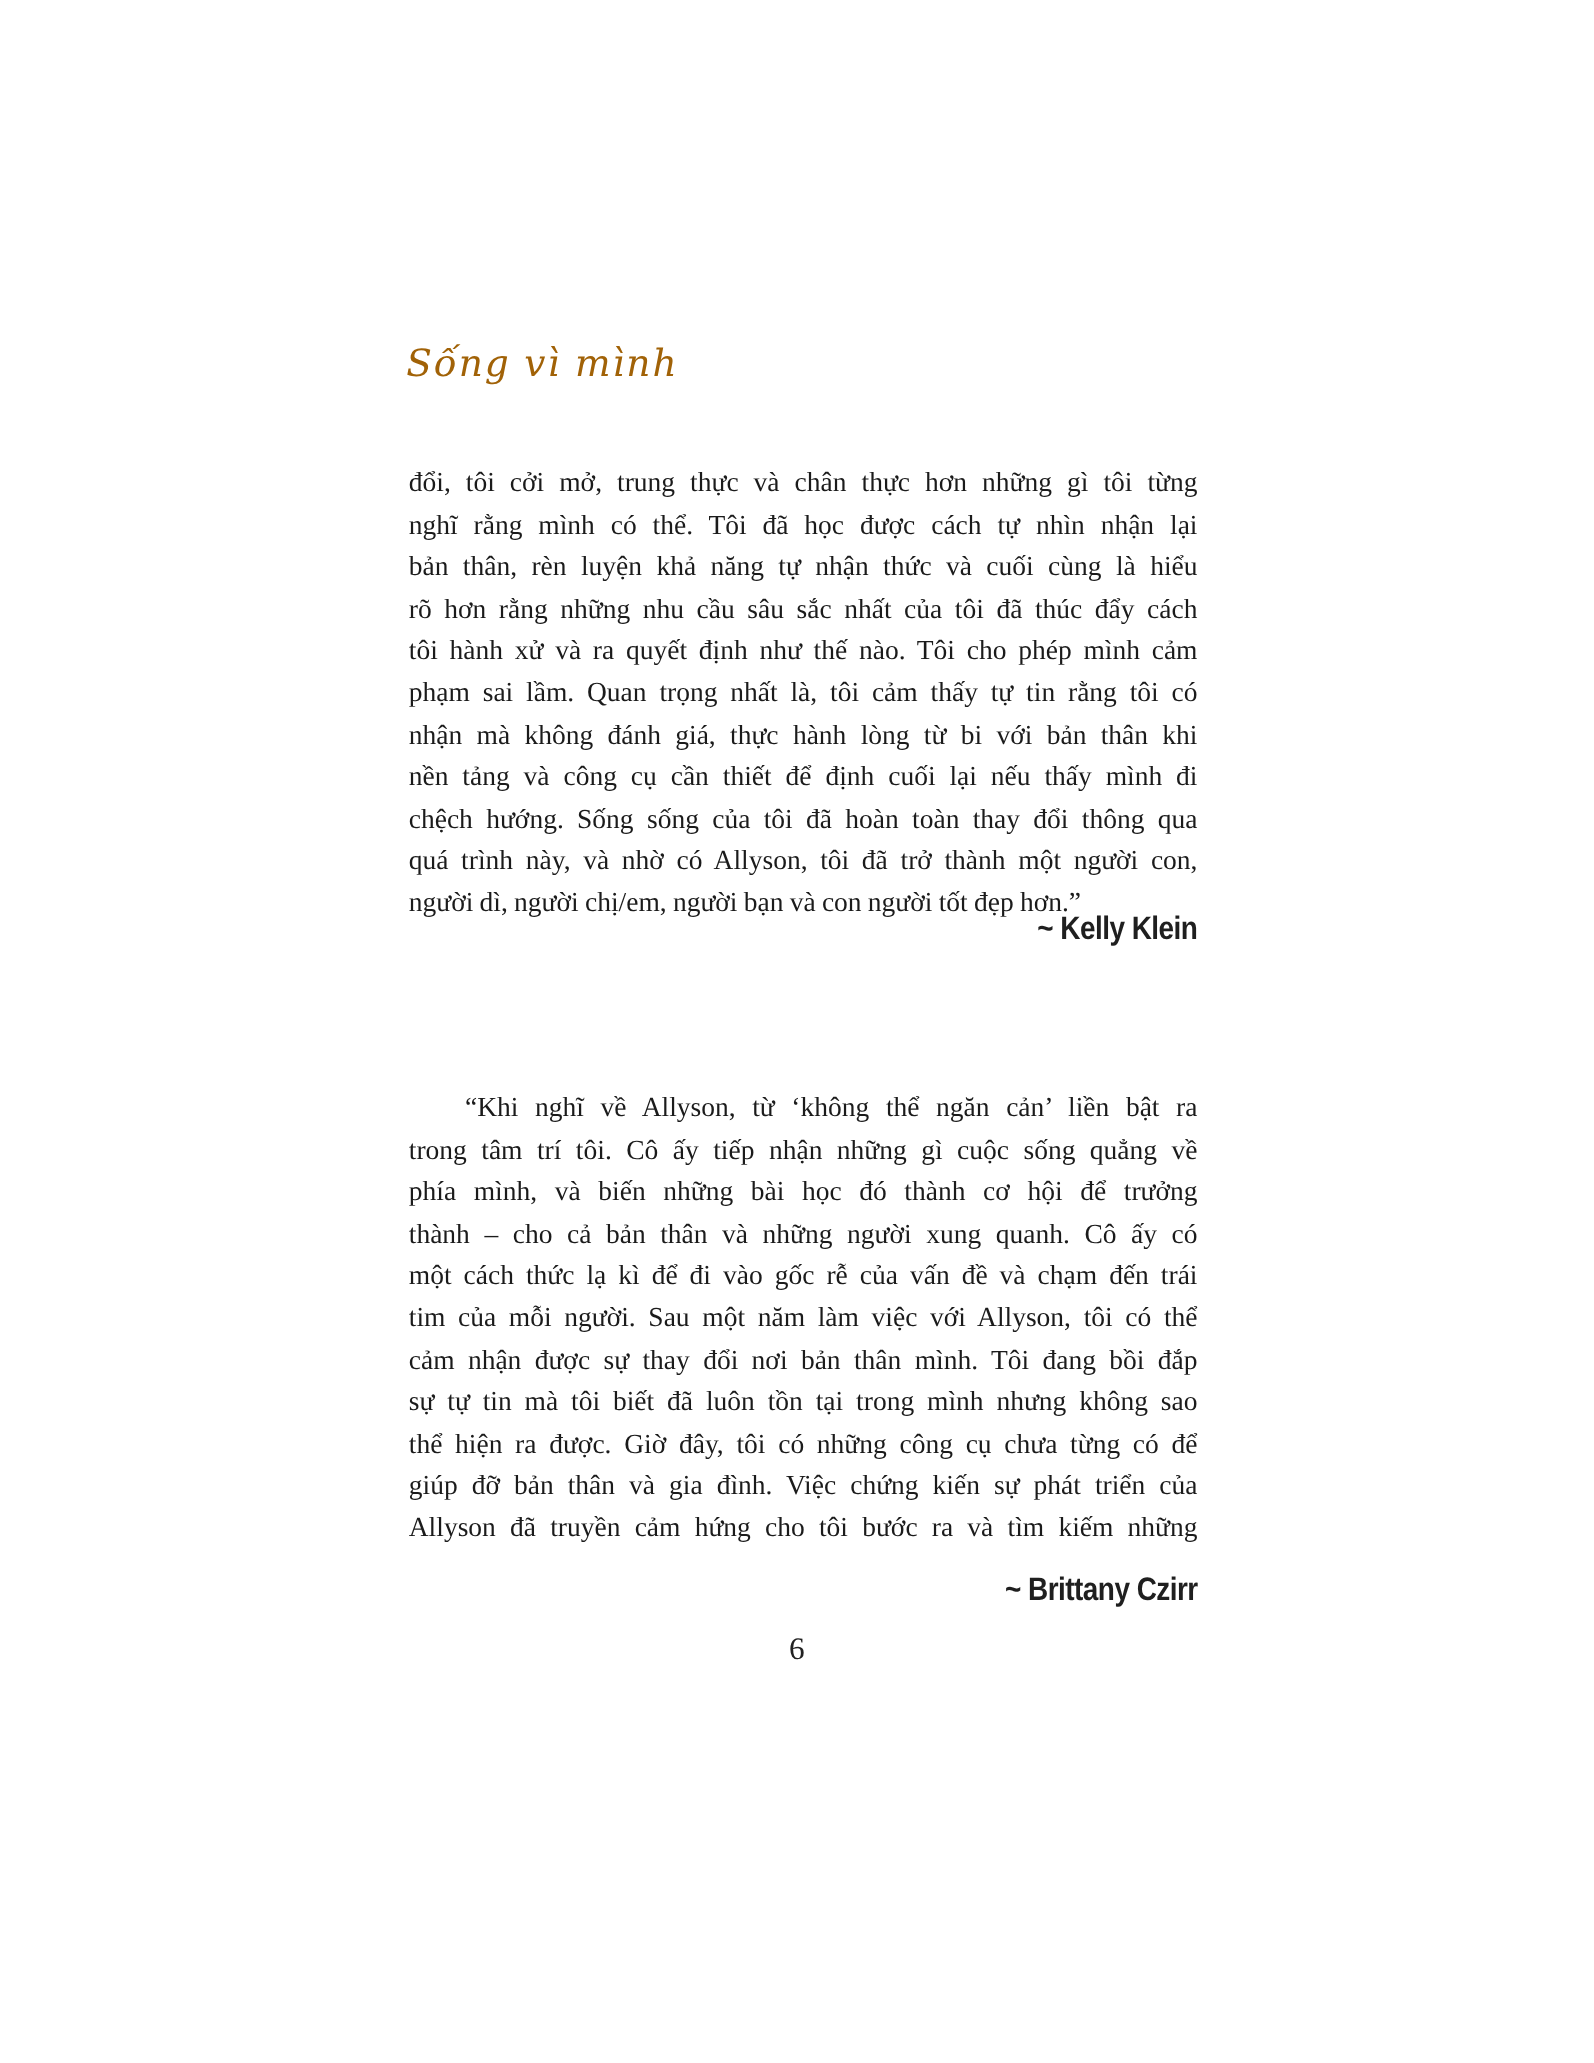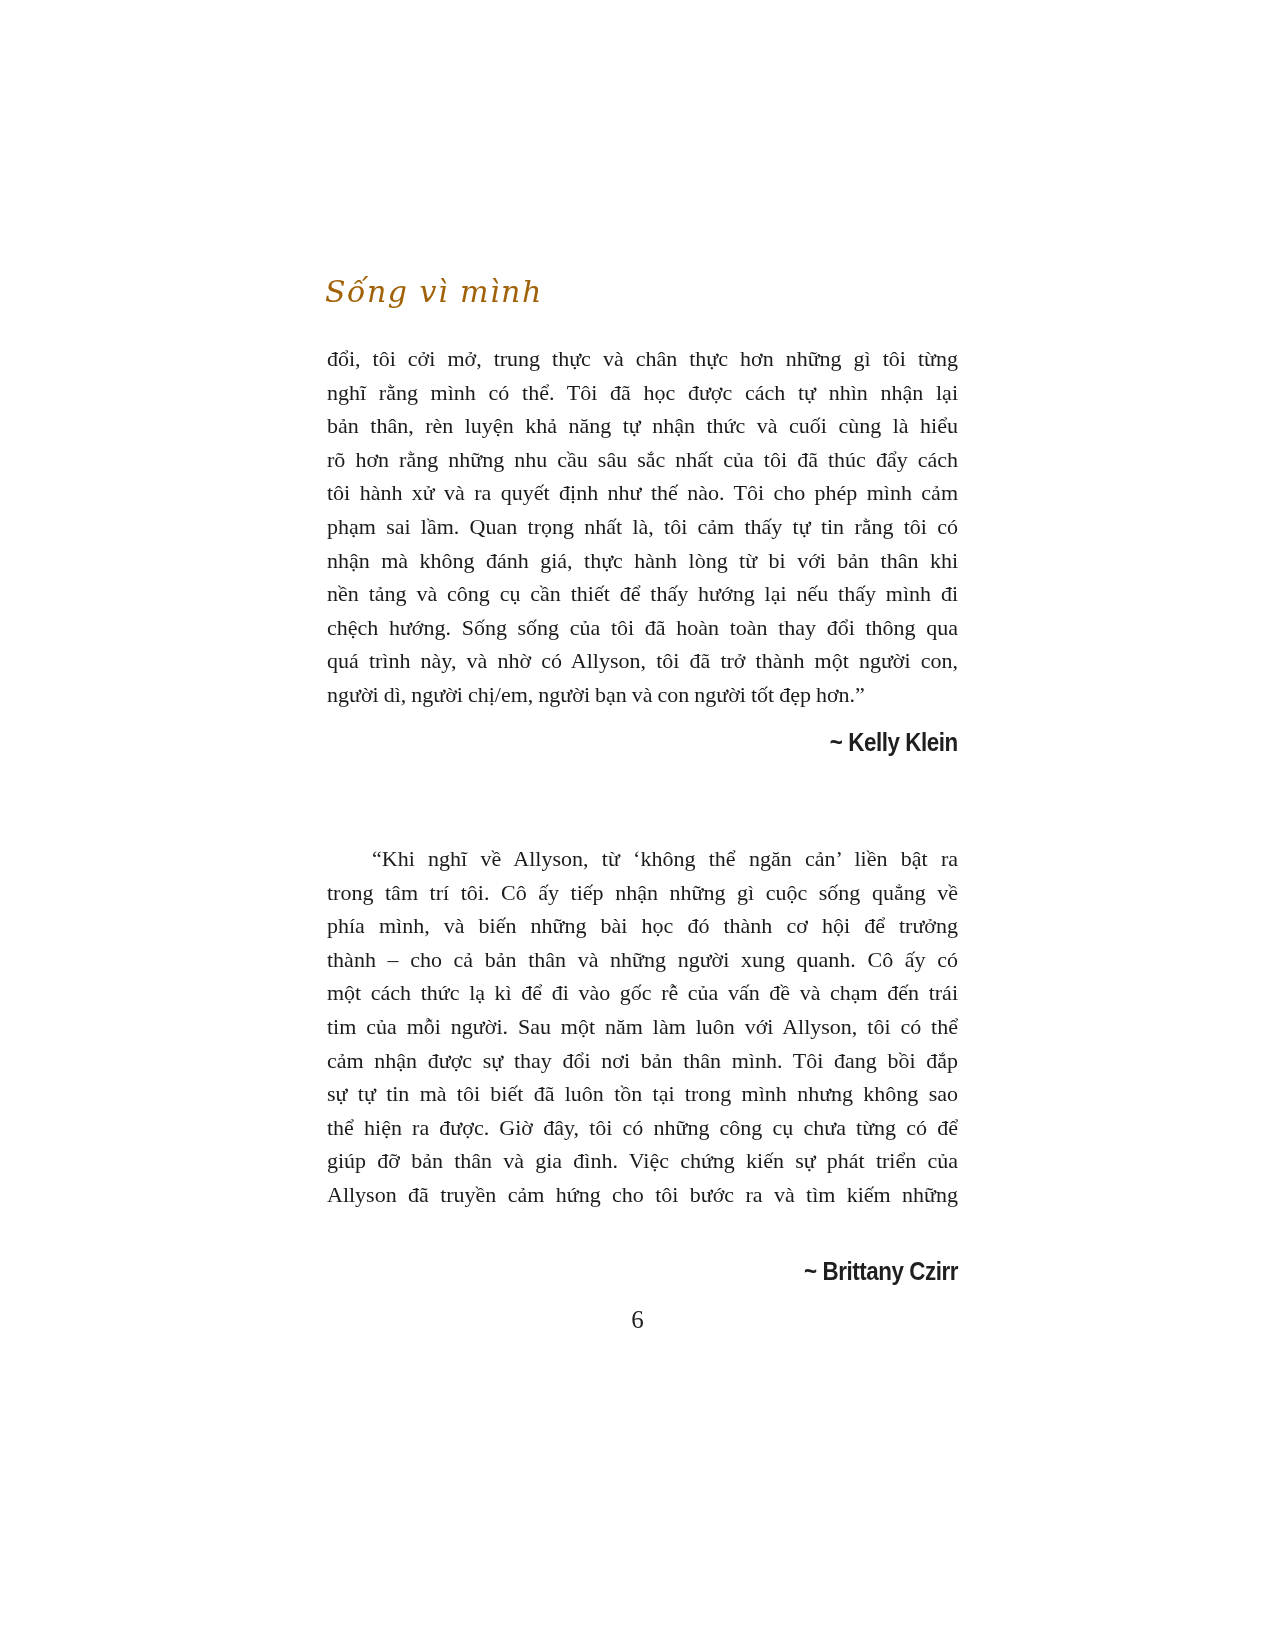--- a/index.html
+++ b/index.html
@@ -26,20 +26,21 @@
     font-style: italic;
     font-size: 30px;
     line-height: 44px;
     letter-spacing: 1.5px;
     color: #a16207;
   }
   .text-block {
     position: absolute;
     left: 327px;
     width: 631px;
+    margin-top: 27px;
   }
   .para-1 { top: 342px; }
   .para-2 { top: 842px; }
   .line {
     font-size: 22px;
     line-height: 33.6px;
     height: 33.6px;
     overflow: hidden;
     text-align: justify;
     text-align-last: justify;
@@ -90,37 +91,37 @@
   <div class="running-header">Sống vì mình</div>
 
   <div class="text-block para-1">
       <div class="line first">đổi, tôi cởi mở, trung thực và chân thực hơn những gì tôi từng</div>
       <div class="line">nghĩ rằng mình có thể. Tôi đã học được cách tự nhìn nhận lại</div>
       <div class="line">bản thân, rèn luyện khả năng tự nhận thức và cuối cùng là hiểu</div>
       <div class="line">rõ hơn rằng những nhu cầu sâu sắc nhất của tôi đã thúc đẩy cách</div>
       <div class="line">tôi hành xử và ra quyết định như thế nào. Tôi cho phép mình cảm</div>
       <div class="line">phạm sai lầm. Quan trọng nhất là, tôi cảm thấy tự tin rằng tôi có</div>
       <div class="line">nhận mà không đánh giá, thực hành lòng từ bi với bản thân khi</div>
-      <div class="line">nền tảng và công cụ cần thiết để thấy hướng lại nếu thấy mình đi</div>
+      <div class="line">nền tảng và công cụ cần thiết để định cuối lại nếu thấy mình đi</div>
       <div class="line">chệch hướng. Sống sống của tôi đã hoàn toàn thay đổi thông qua</div>
       <div class="line">quá trình này, và nhờ có Allyson, tôi đã trở thành một người con,</div>
       <div class="line para-last">người dì, người chị/em, người bạn và con người tốt đẹp hơn.”</div>
     </div>
 
   <div class="attribution attr-1">
     <span class="attr-name">~ Kelly Klein</span>
   </div>
 
   <div class="text-block para-2">
       <div class="line first">“Khi nghĩ về Allyson, từ ‘không thể ngăn cản’ liền bật ra</div>
       <div class="line">trong tâm trí tôi. Cô ấy tiếp nhận những gì cuộc sống quẳng về</div>
       <div class="line">phía mình, và biến những bài học đó thành cơ hội để trưởng</div>
       <div class="line">thành – cho cả bản thân và những người xung quanh. Cô ấy có</div>
       <div class="line">một cách thức lạ kì để đi vào gốc rễ của vấn đề và chạm đến trái</div>
-      <div class="line">tim của mỗi người. Sau một năm làm luôn với Allyson, tôi có thể</div>
+      <div class="line">tim của mỗi người. Sau một năm làm việc với Allyson, tôi có thể</div>
       <div class="line">cảm nhận được sự thay đổi nơi bản thân mình. Tôi đang bồi đắp</div>
       <div class="line">sự tự tin mà tôi biết đã luôn tồn tại trong mình nhưng không sao</div>
       <div class="line">thể hiện ra được. Giờ đây, tôi có những công cụ chưa từng có để</div>
       <div class="line">giúp đỡ bản thân và gia đình. Việc chứng kiến sự phát triển của</div>
       <div class="line">Allyson đã truyền cảm hứng cho tôi bước ra và tìm kiếm những</div>
     </div>
 
   <div class="attribution attr-2">
     <span class="attr-name">~ Brittany Czirr</span>
   </div>

